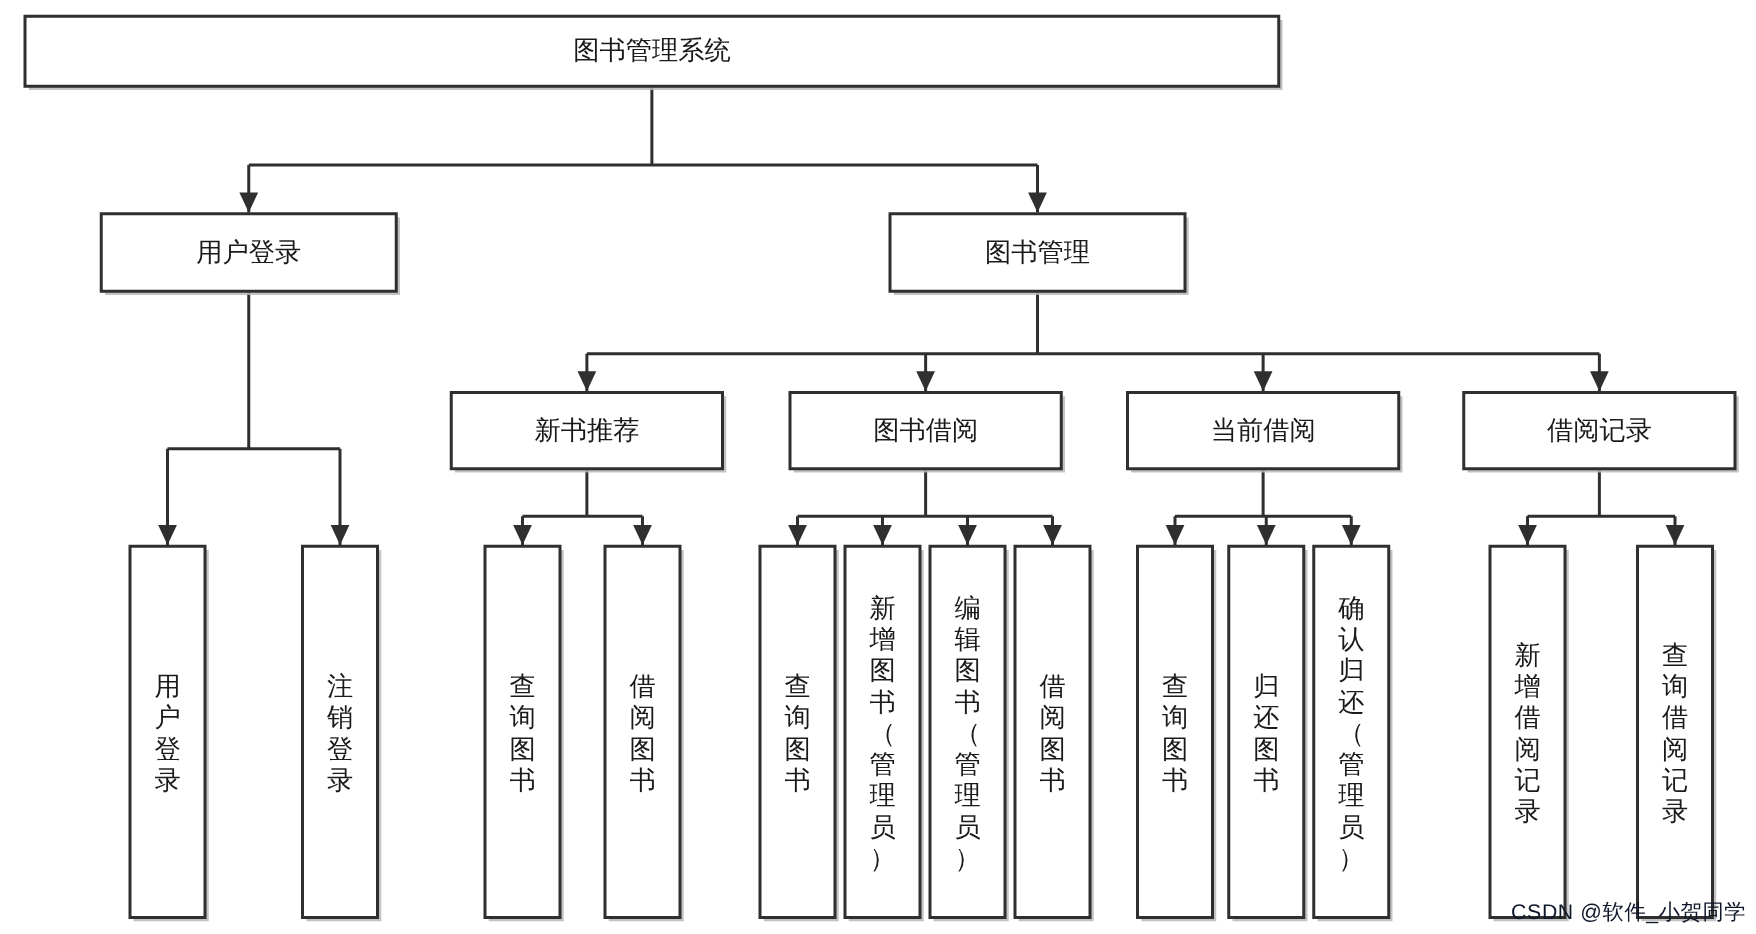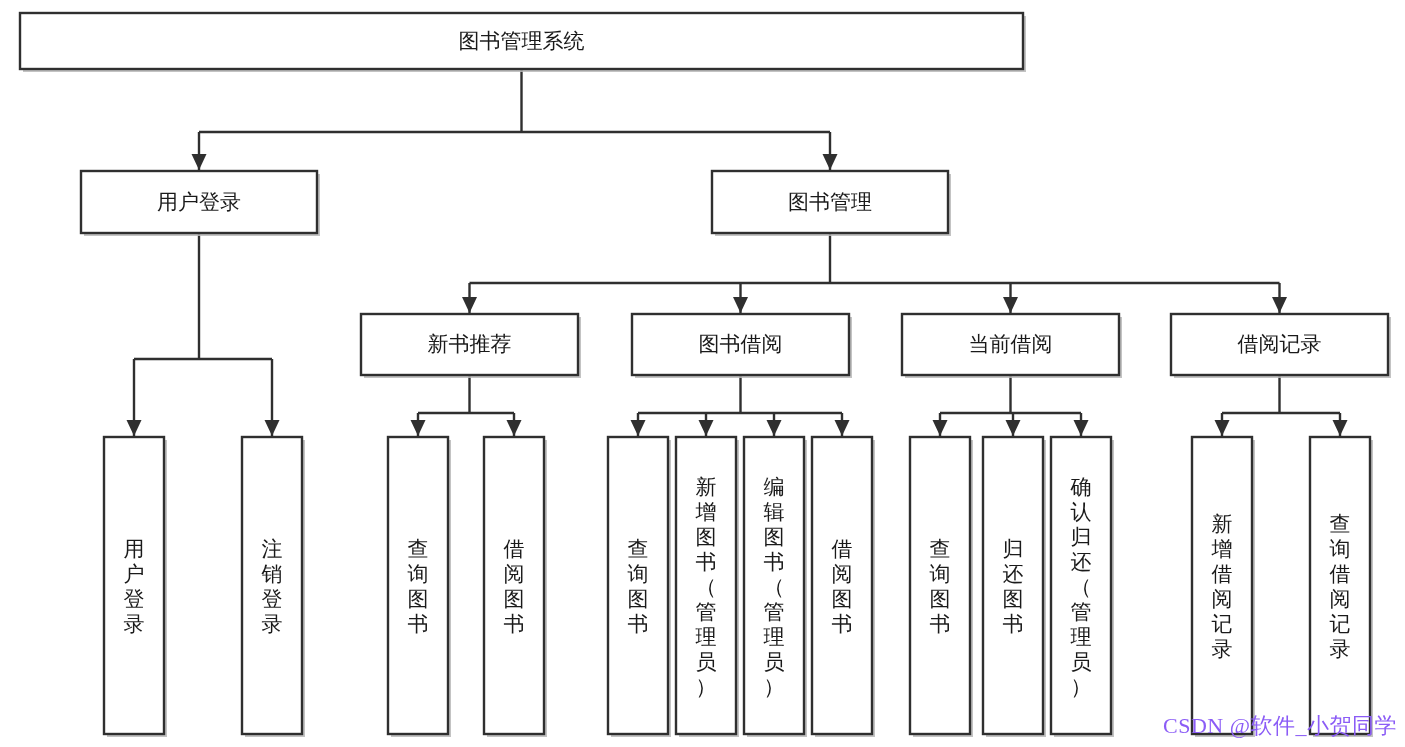--- a/index.html
+++ b/index.html
@@ -53,23 +53,23 @@
   .node-label-v {
     font-family: "Liberation Sans", "DejaVu Sans", sans-serif;
     font-size: 21px;
     fill: #1a1a1a;
     text-anchor: middle;
   }
   .watermark {
     position: absolute;
     right: 8px;
     bottom: 6px;
-    font-family: Liberation Serif, serif;
-    font-size: 22px;
-    color: #8b5cf6;
+    font-family: Liberation Sans, sans-serif;
+    font-size: 17px;
+    color: #0f172a;
     letter-spacing: 0.5px;
     white-space: nowrap;
     pointer-events: none;
   }
 </style>
 </head>
 <body>
 
 <div id="diagram-root">
   <svg id="flowchart" viewBox="0 0 1405 747">

